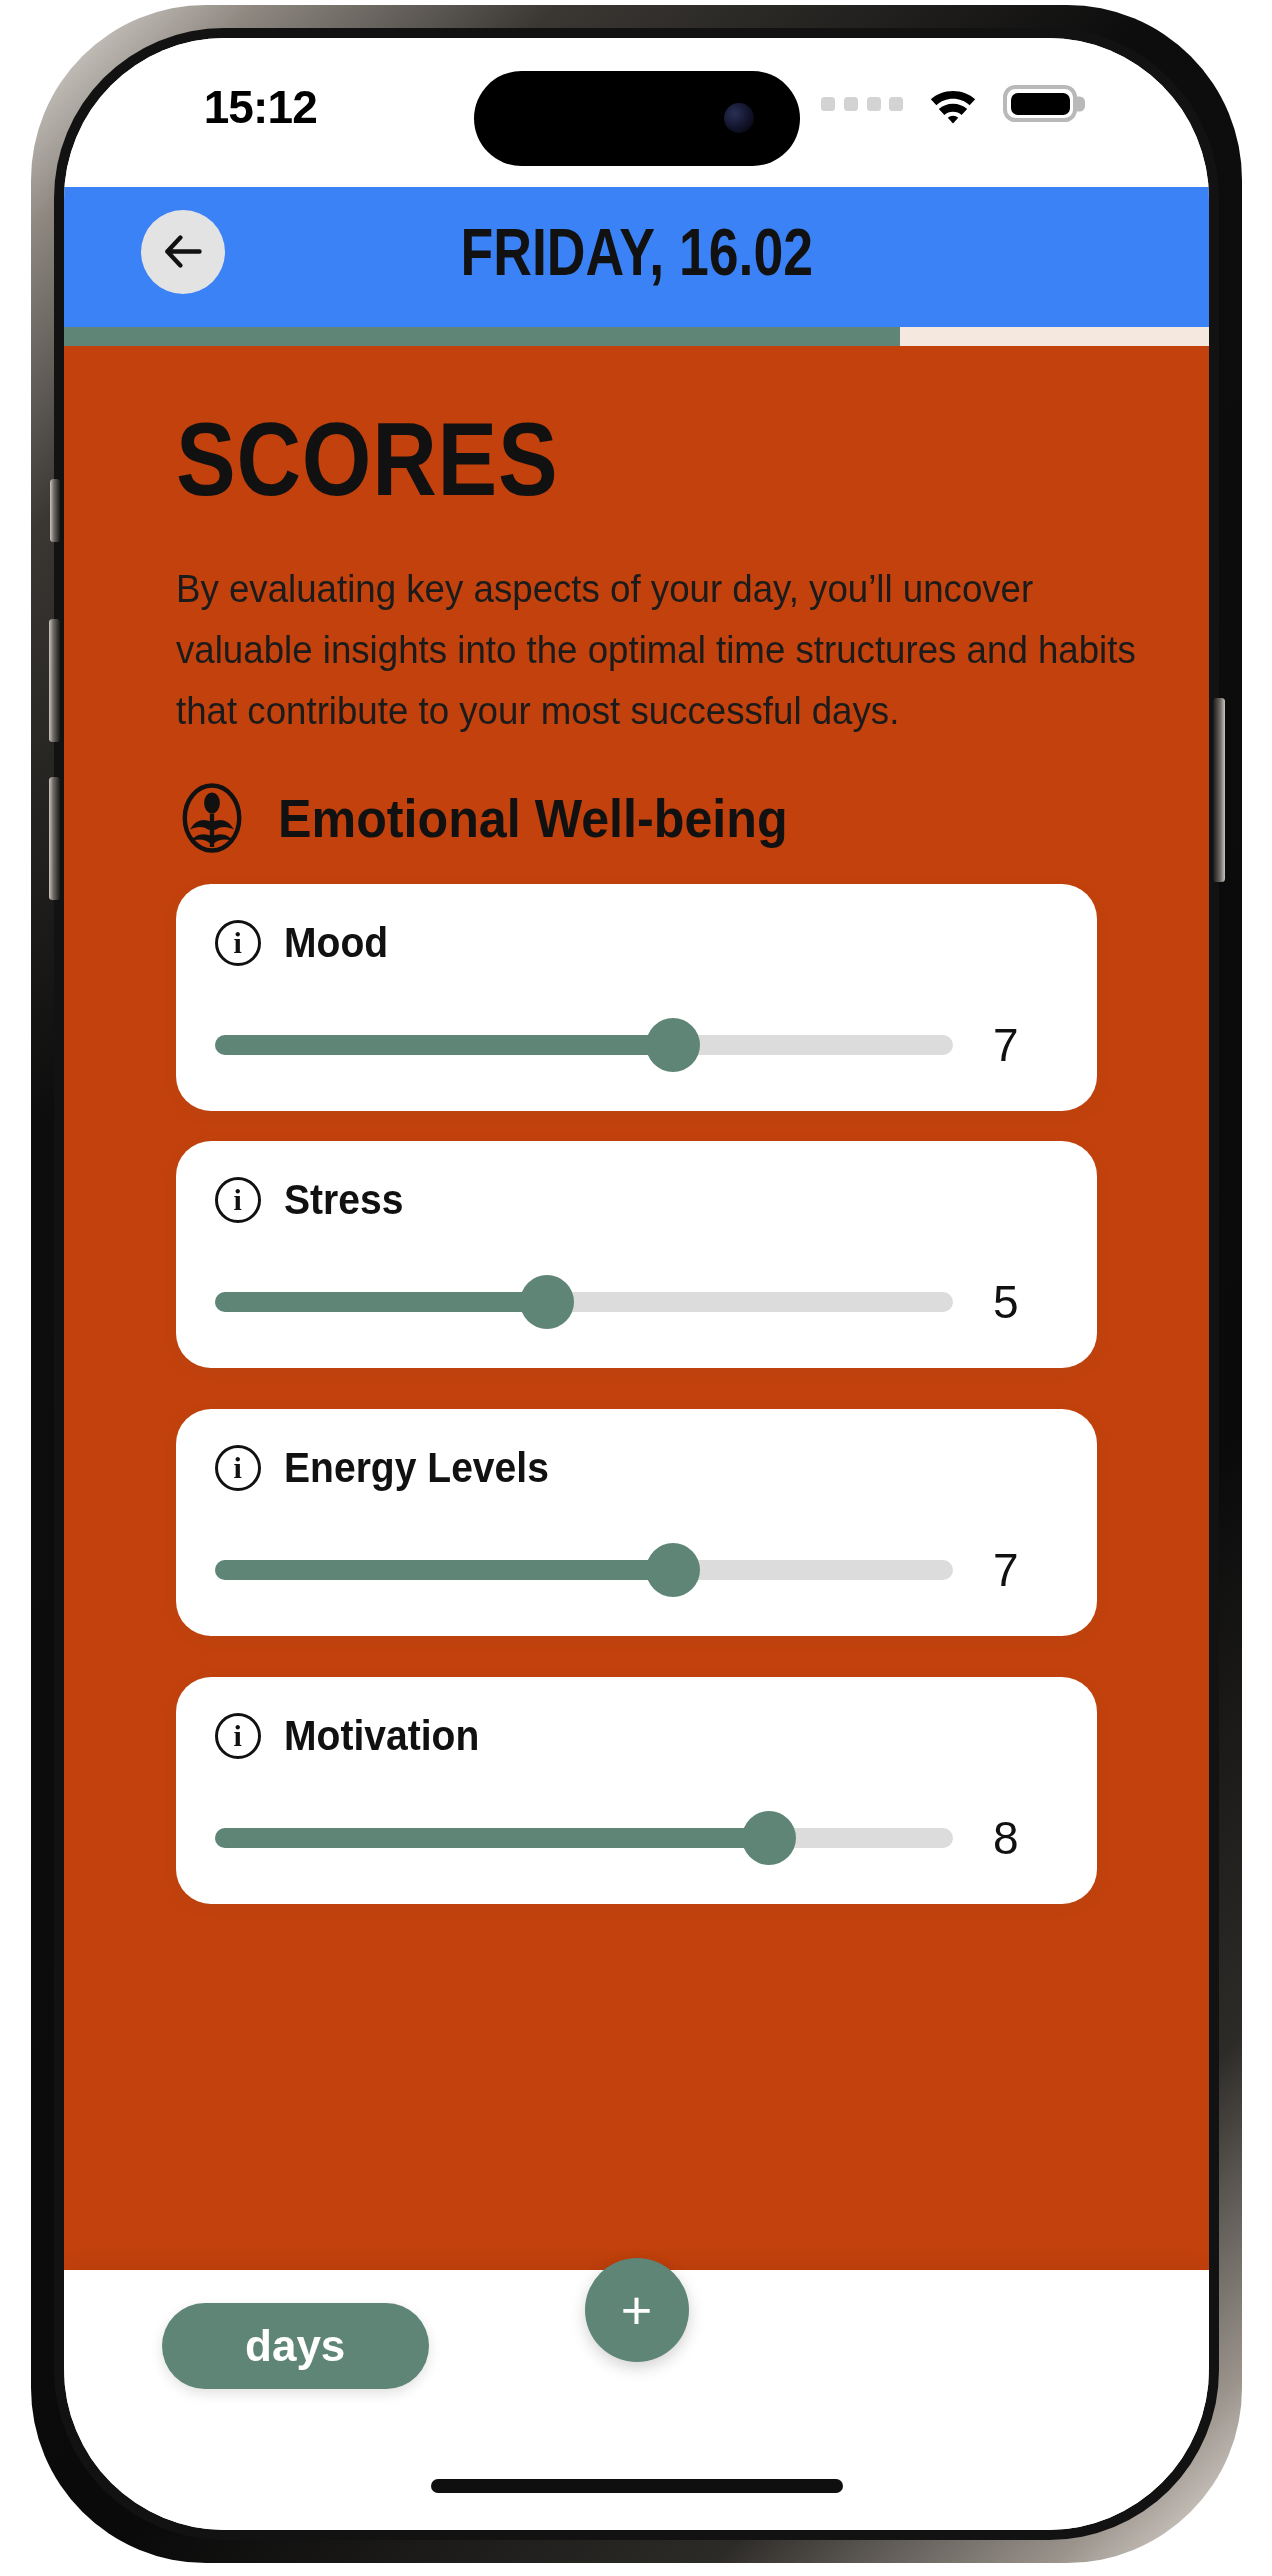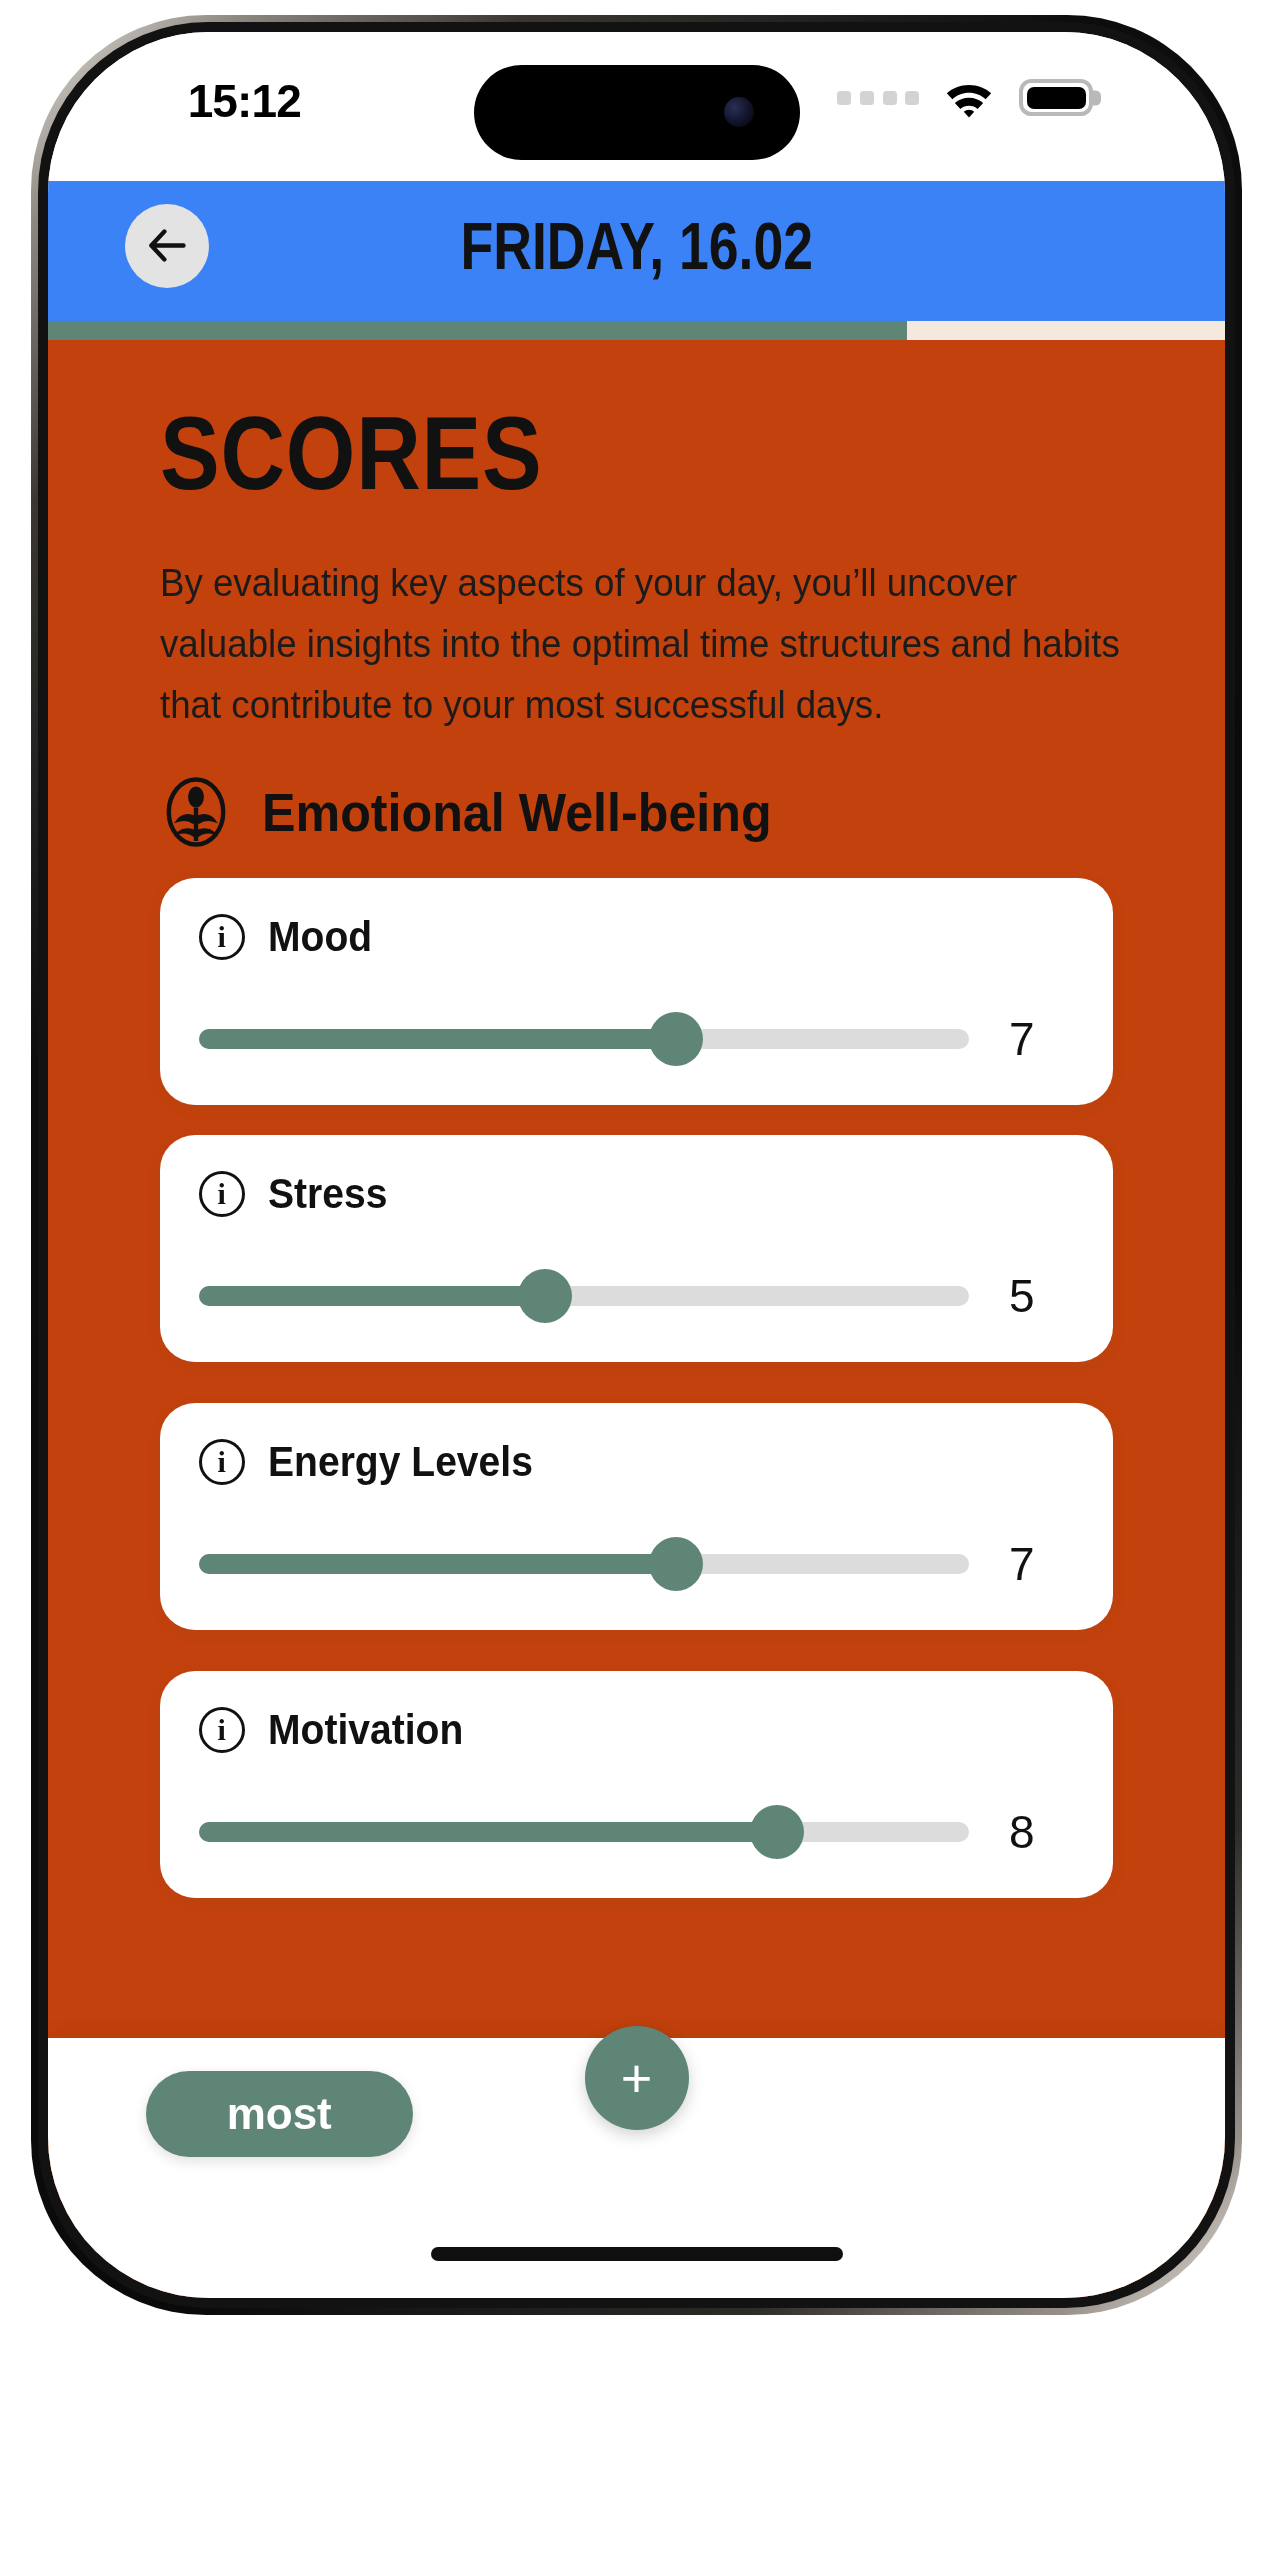--- a/index.html
+++ b/index.html
@@ -13,27 +13,27 @@
 
   
   .stage{
     position:relative;
     width:1272px; height:2576px;
     background:#ffffff;
   }
 
   .phone-outer{
     position:absolute;
-    left:31px; top:15px;
-    width:1211px; height:2300px;
+    left:31px; top:5px;
+    width:1211px; height:2558px;
     border-radius:175px;
     background:
       linear-gradient(135deg,#e9e4df 0%,#8d8780 6%,#3a3733 14%,#0d0d0d 30%,
                       #0a0a0a 70%,#2d2b28 86%,#9a938c 95%,#efeae4 100%);
-    padding:7px;
+    padding:23px;
   }
   .phone-band{
     width:100%; height:100%;
     border-radius:170px;
     background:#121212;
     padding:9.7px;
   }
   .phone-screen{
     position:relative;
     width:100%; height:100%;
@@ -357,21 +357,21 @@
                   </div>
                 </div>
               </div>
           </div>
         </div>
 
         <div class="bottombar">
           <button class="fab">
             <span>+</span>
           </button>
-          <button class="nav-btn">most</button>
+          <button class="nav-btn">days</button>
           <div class="home-indicator"></div>
         </div>
 
       </div>
     </div>
   </div>
 </div>
 
 
 </body></html>

